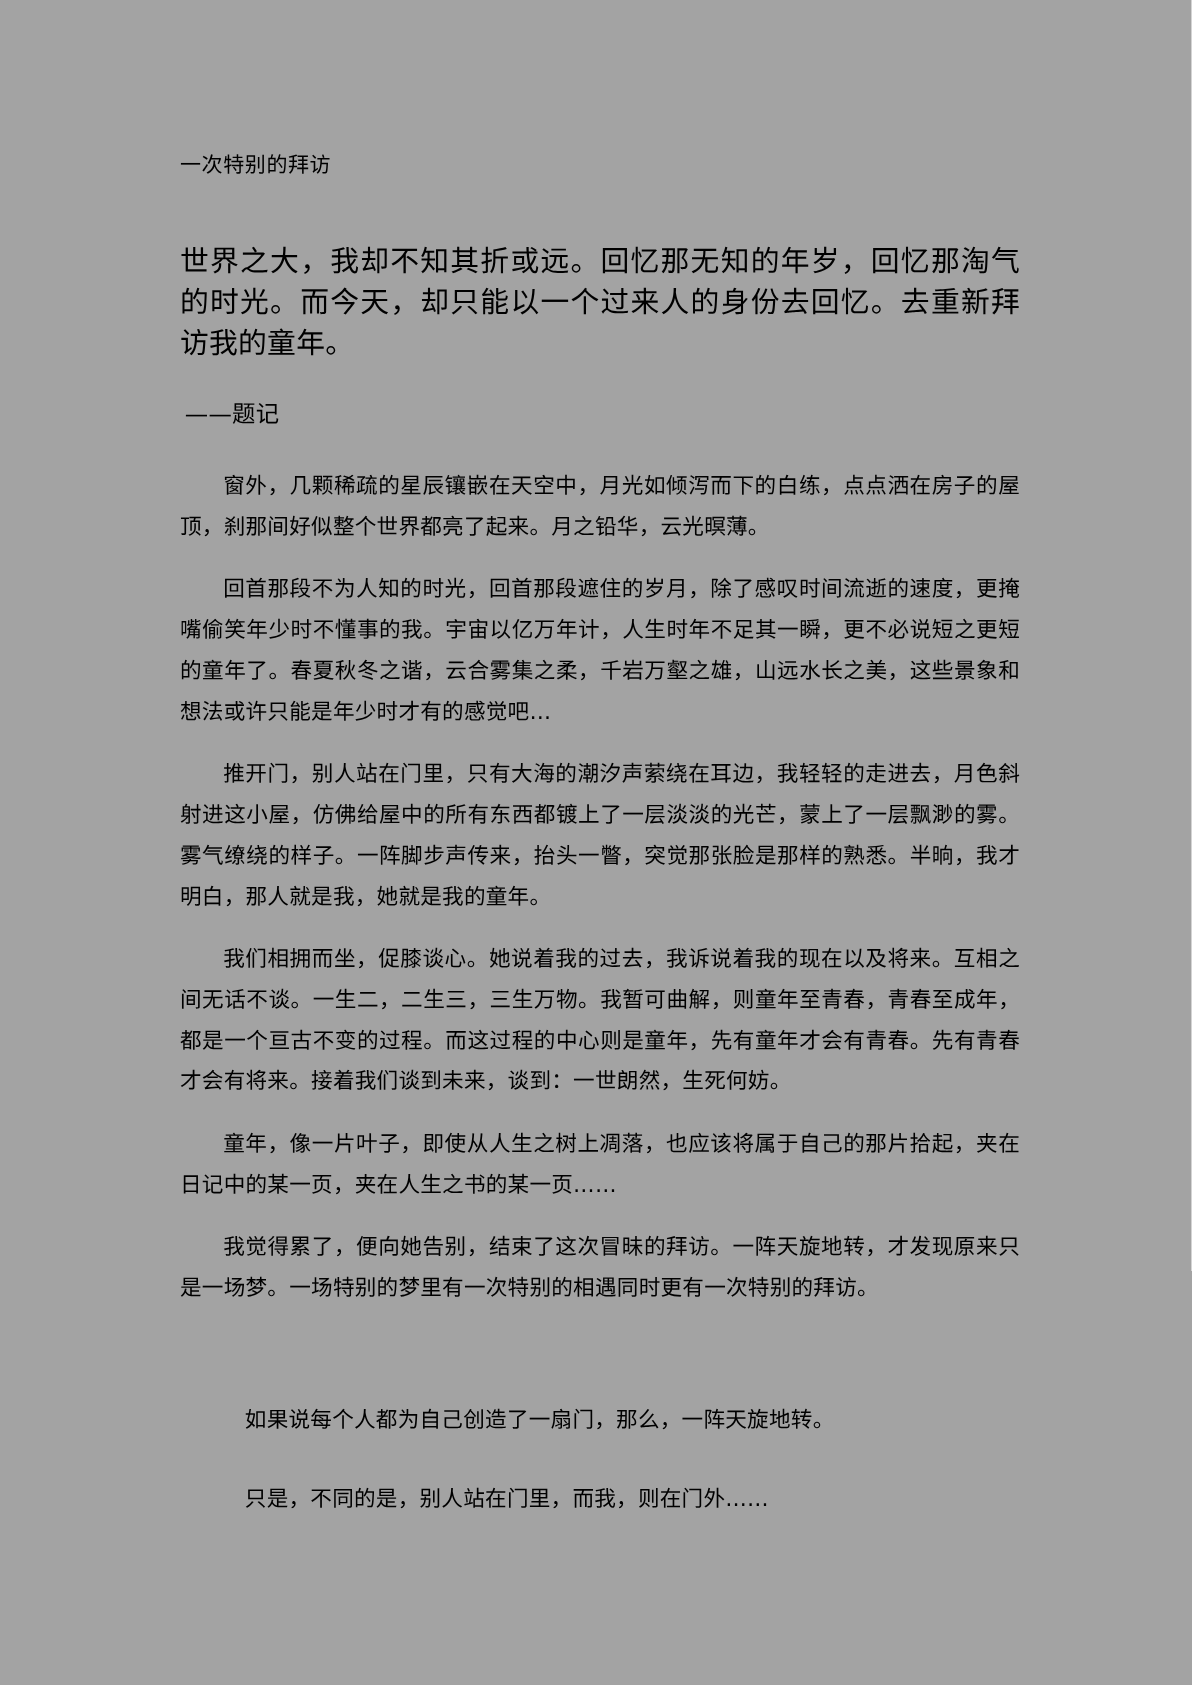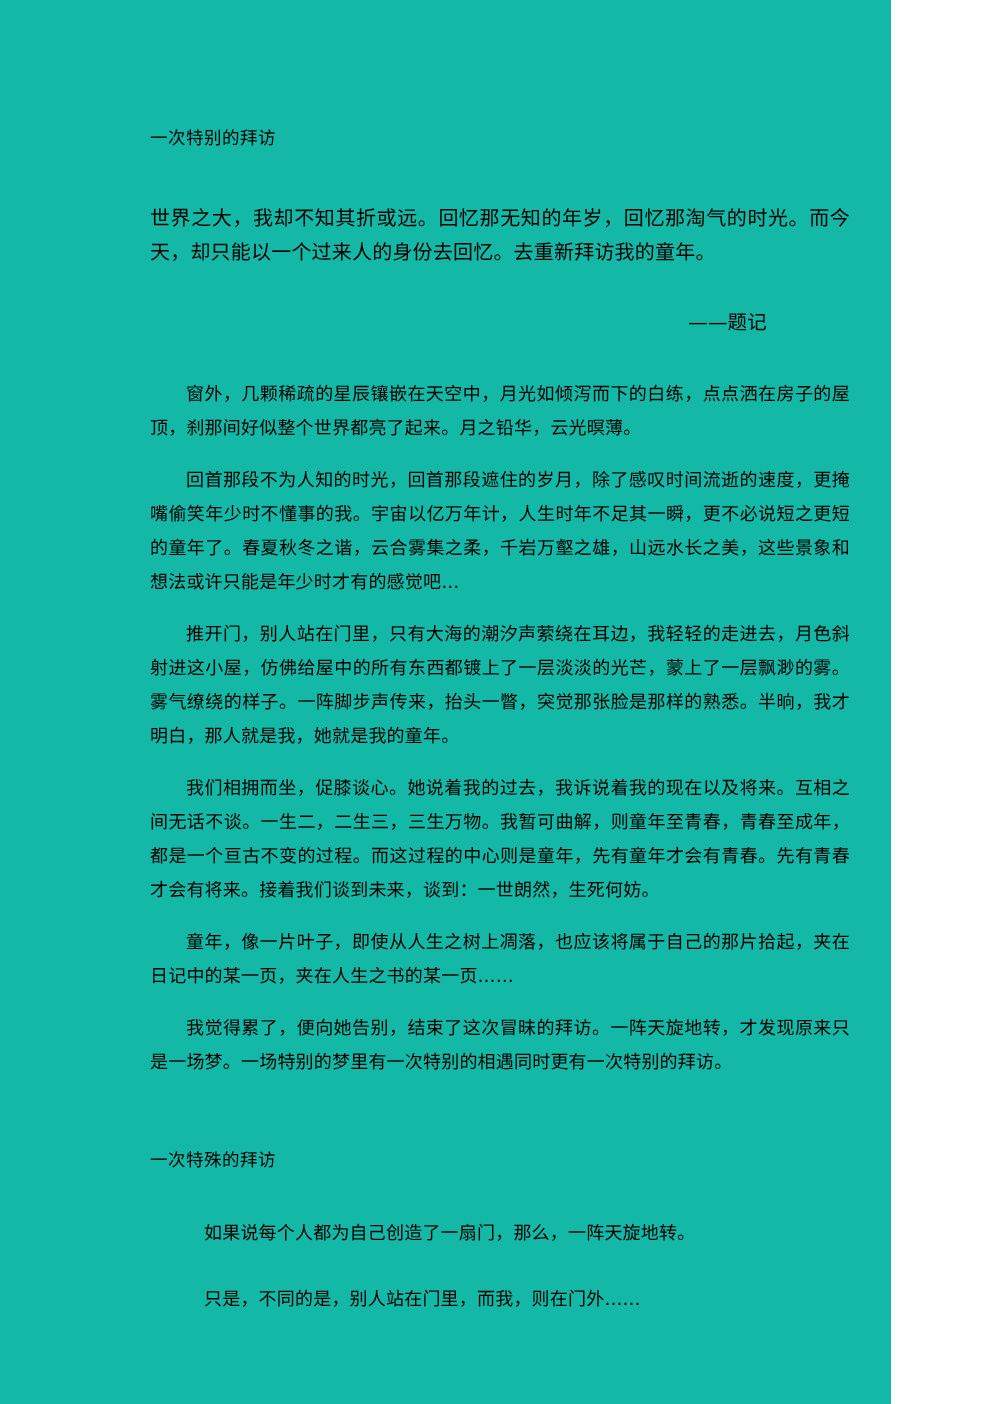--- a/index.html
+++ b/index.html
@@ -7,23 +7,23 @@
     margin: 0;
     padding: 0;
     background: #ffffff;
   }
   body {
     font-family: "DejaVu Sans", "Liberation Sans", sans-serif;
     color: #000000;
   }
   .page {
     position: relative;
-    width: 891px;
+    width: 993px;
     height: 1404px;
-    background: #14b8a6;
+    background: #a3a3a3;
     box-sizing: border-box;
     overflow: hidden;
   }
   .content {
     position: absolute;
     left: 150px;
     top: 0;
     width: 700px;
   }
   
@@ -33,33 +33,33 @@
     letter-spacing: 0.5px;
     font-weight: normal;
     margin: 0;
     white-space: pre;
   }
   .t-first  { margin-top: 125px; }
   .t-second { margin-top: 34px; }
 
   
   .epigraph {
-    font-size: 20px;
+    font-size: 24px;
     line-height: 34px;
     text-align: justify;
     text-justify: inter-ideograph;
     margin: 0;
     letter-spacing: 0.2px;
   }
   .epi-spacer { height: 50px; }
   .attribution {
     font-size: 19.5px;
     line-height: 34px;
-    margin: 15px;
-    text-align: right;
+    margin: 4px;
+    text-align: left;
     padding-right: 68px;
     letter-spacing: 0.2px;
   }
   .attr-spacer { height: 22px; }
 
   
   .para {
     font-size: 18px;
     line-height: 34px;
     margin: 0 0 18px 0;
@@ -96,21 +96,20 @@
 
     <p class="para">窗外，几颗稀疏的星辰镶嵌在天空中，月光如倾泻而下的白练，点点洒在房子的屋顶，刹那间好似整个世界都亮了起来。月之铅华，云光暝薄。</p>
     <p class="para">回首那段不为人知的时光，回首那段遮住的岁月，除了感叹时间流逝的速度，更掩嘴偷笑年少时不懂事的我。宇宙以亿万年计，人生时年不足其一瞬，更不必说短之更短的童年了。春夏秋冬之谐，云合雾集之柔，千岩万壑之雄，山远水长之美，这些景象和想法或许只能是年少时才有的感觉吧…</p>
     <p class="para">推开门，别人站在门里，只有大海的潮汐声萦绕在耳边，我轻轻的走进去，月色斜射进这小屋，仿佛给屋中的所有东西都镀上了一层淡淡的光芒，蒙上了一层飘渺的雾。雾气缭绕的样子。一阵脚步声传来，抬头一瞥，突觉那张脸是那样的熟悉。半晌，我才明白，那人就是我，她就是我的童年。</p>
     <p class="para">我们相拥而坐，促膝谈心。她说着我的过去，我诉说着我的现在以及将来。互相之间无话不谈。一生二，二生三，三生万物。我暂可曲解，则童年至青春，青春至成年，都是一个亘古不变的过程。而这过程的中心则是童年，先有童年才会有青春。先有青春才会有将来。接着我们谈到未来，谈到：一世朗然，生死何妨。</p>
     <p class="para">童年，像一片叶子，即使从人生之树上凋落，也应该将属于自己的那片拾起，夹在日记中的某一页，夹在人生之书的某一页……</p>
     <p class="para">我觉得累了，便向她告别，结束了这次冒昧的拜访。一阵天旋地转，才发现原来只是一场梦。一场特别的梦里有一次特别的相遇同时更有一次特别的拜访。</p>
 
     <div class="gap-before-title"></div>
 
-    <h1 class="doc-title t-second">一次特殊的拜访</h1>
 
     <div class="gap-after-title"></div>
 
     <p class="para para-deep">如果说每个人都为自己创造了一扇门，那么，一阵天旋地转。</p>
     <p class="para para-deep">只是，不同的是，别人站在门里，而我，则在门外……</p>
 
   </div>
 </div>
 
 </body></html>

